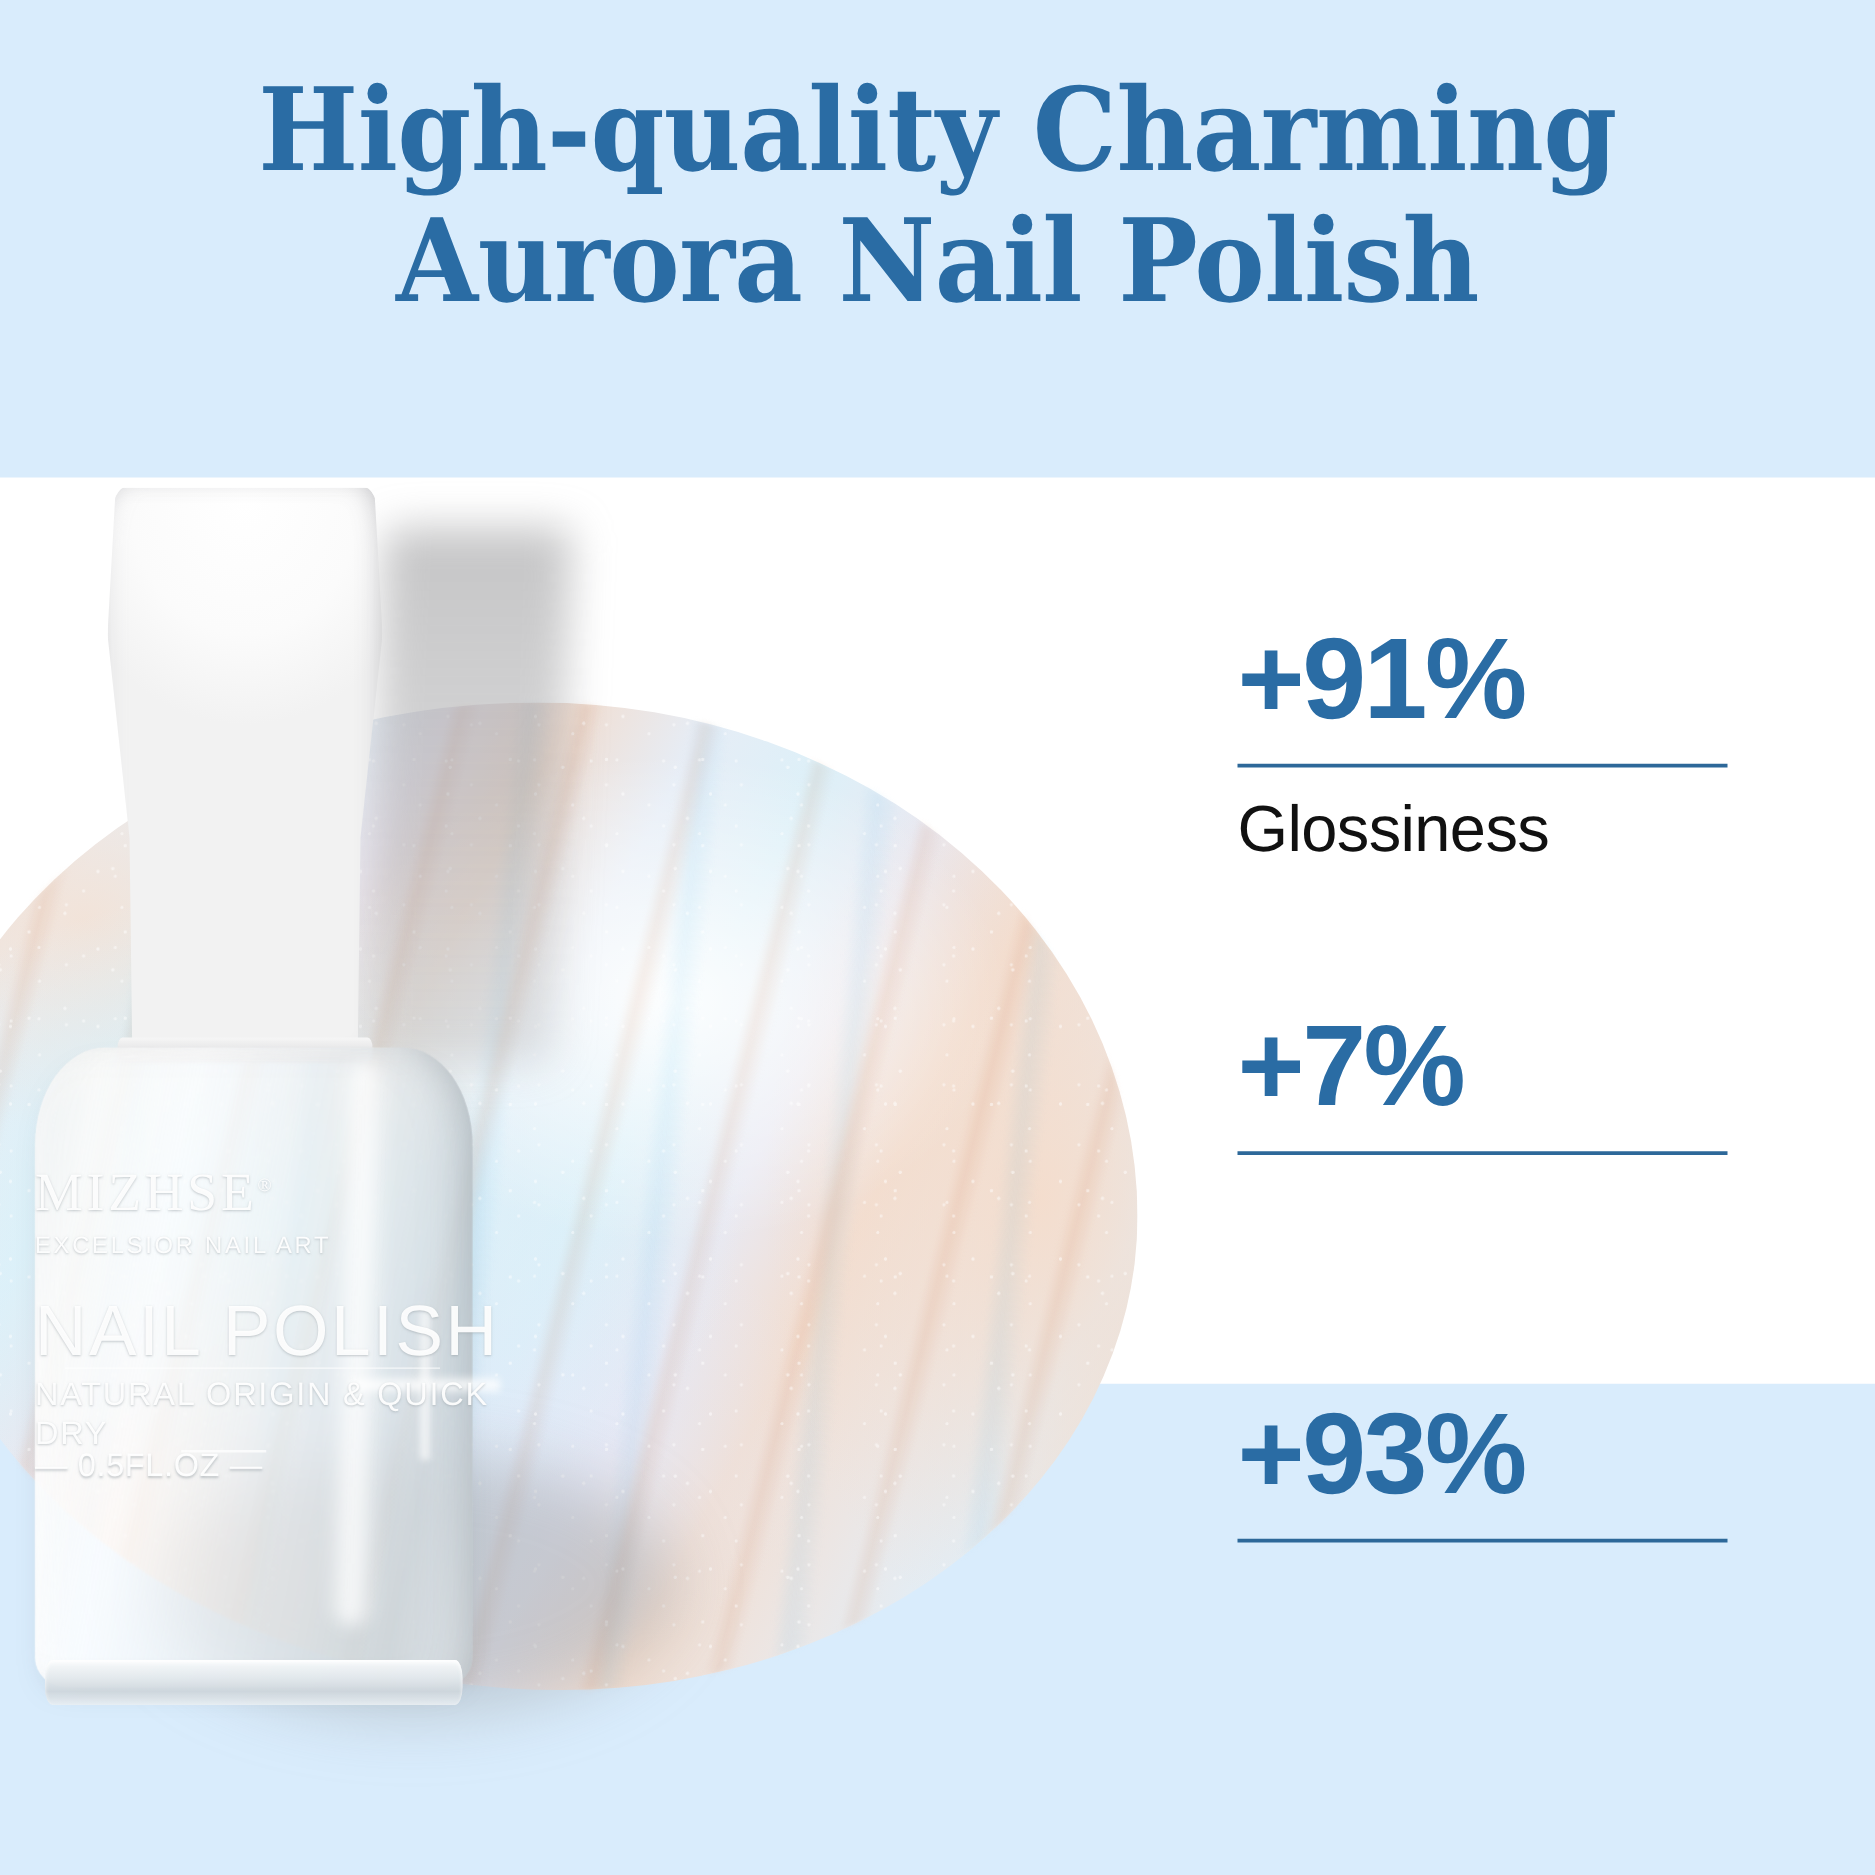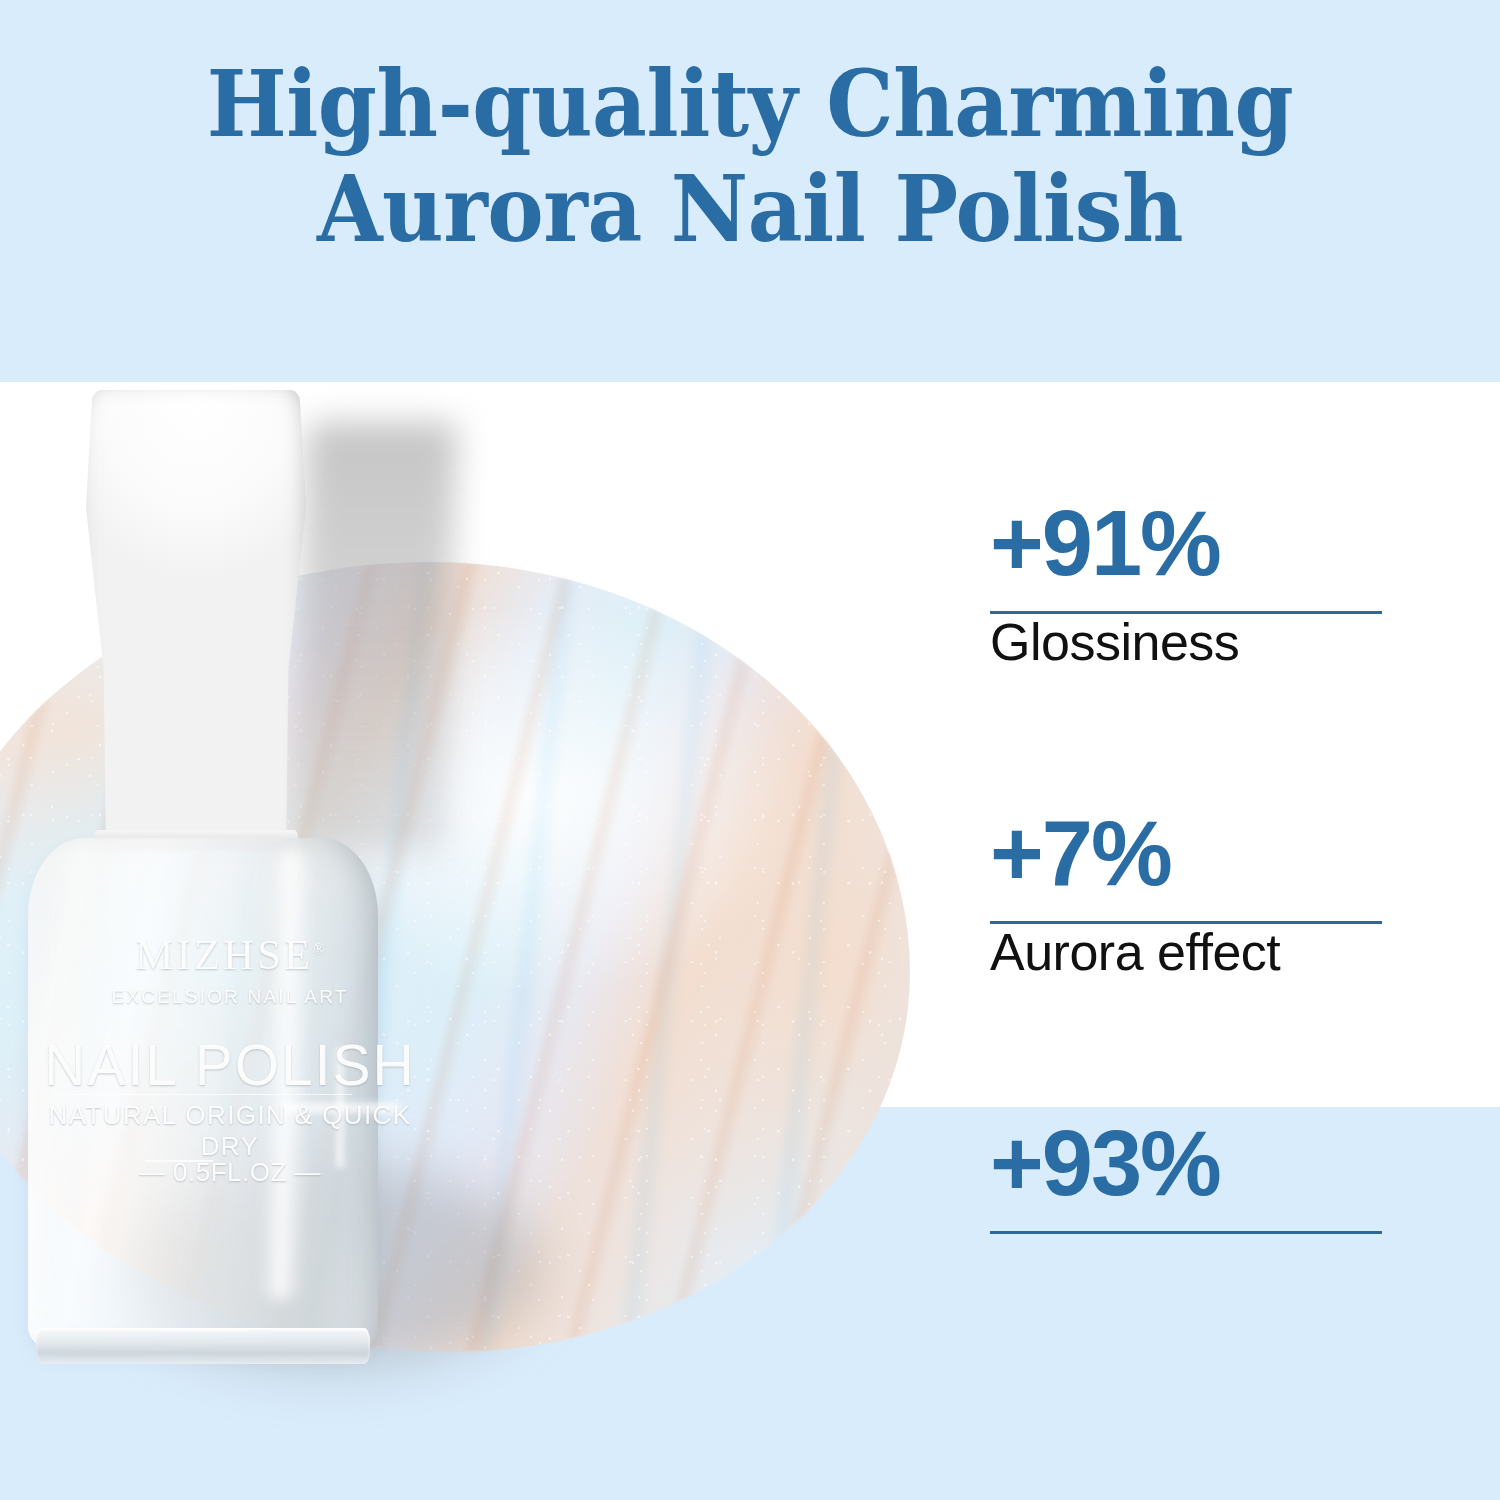--- a/index.html
+++ b/index.html
@@ -203,21 +203,21 @@
       rgba(206,214,220,0.95) 70%,
       rgba(232,238,242,0.9) 100%);
     border-radius:6px/14px;
     box-shadow:inset 0 2px 3px rgba(255,255,255,0.9);
   }
 
   
   .lbl {
     position:absolute;
     width:404px; left:28px;
-    text-align:center;
+    text-align:left;
     color:rgba(255,255,255,0.93);
     text-shadow:0 1px 2px rgba(150,158,164,0.55);
     font-family:"Liberation Sans", sans-serif;
     pointer-events:none;
   }
   #lbl-brand {
     top:548px;
     font-size:43px; font-weight:400;
     letter-spacing:3px;
     font-family:"Liberation Serif", serif;
@@ -277,20 +277,21 @@
     background:#2d6899;
     margin:22px 0 0 0;
     width:392px;
   }
   .stat-label {
     color:#111111;
     font-family:"Liberation Sans", sans-serif;
     font-weight:400;
     font-size:52px;
     line-height:1.1;
+    margin-top:22px;
     letter-spacing:-0.5px;
     white-space:nowrap;
   }
 </style>
 </head>
 <body>
 
 <div id="page">
 
   <div class="band" id="band-top"></div>
@@ -331,21 +332,20 @@
 
     <div class="stat" id="stat-0">
       <div class="stat-value">+91%</div>
       <div class="stat-rule"></div>
       <div class="stat-label">Glossiness</div>
     </div>
 
     <div class="stat" id="stat-1">
       <div class="stat-value">+7%</div>
       <div class="stat-rule"></div>
-      <div class="stat-label">Aurora effect</div>
     </div>
 
     <div class="stat" id="stat-2">
       <div class="stat-value">+93%</div>
       <div class="stat-rule"></div>
     </div>
 
   </div>
 
 </div>

